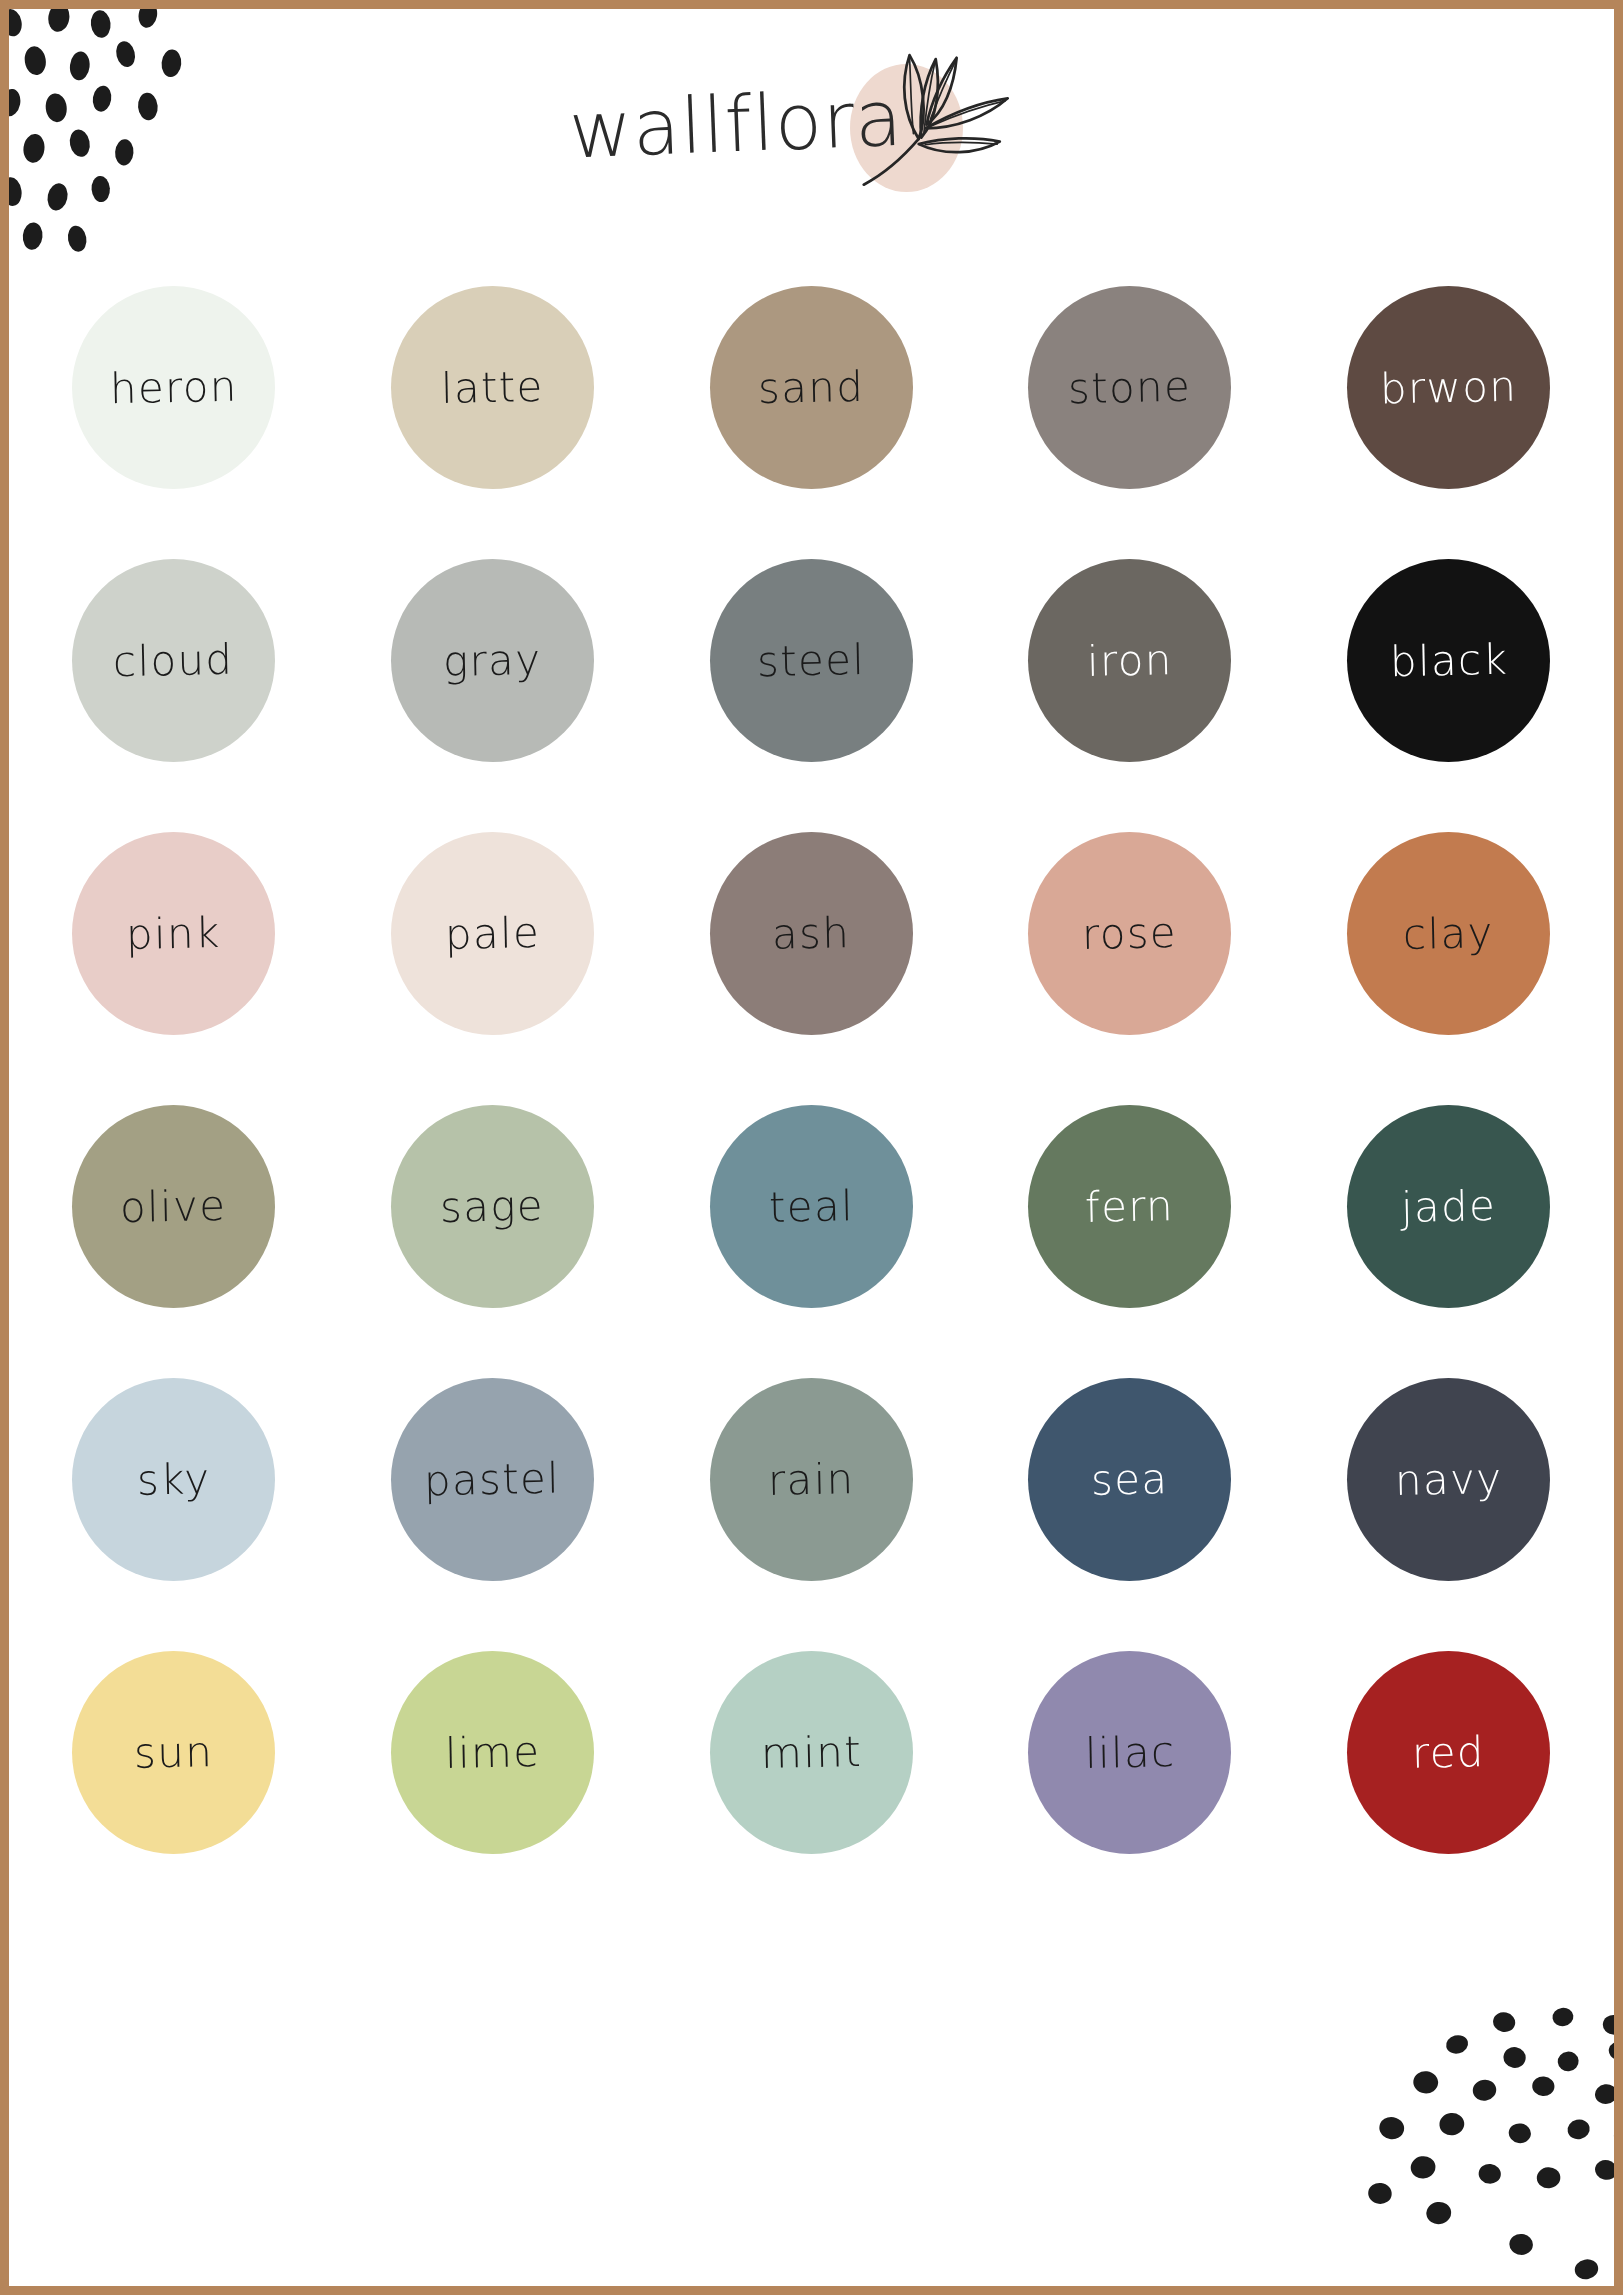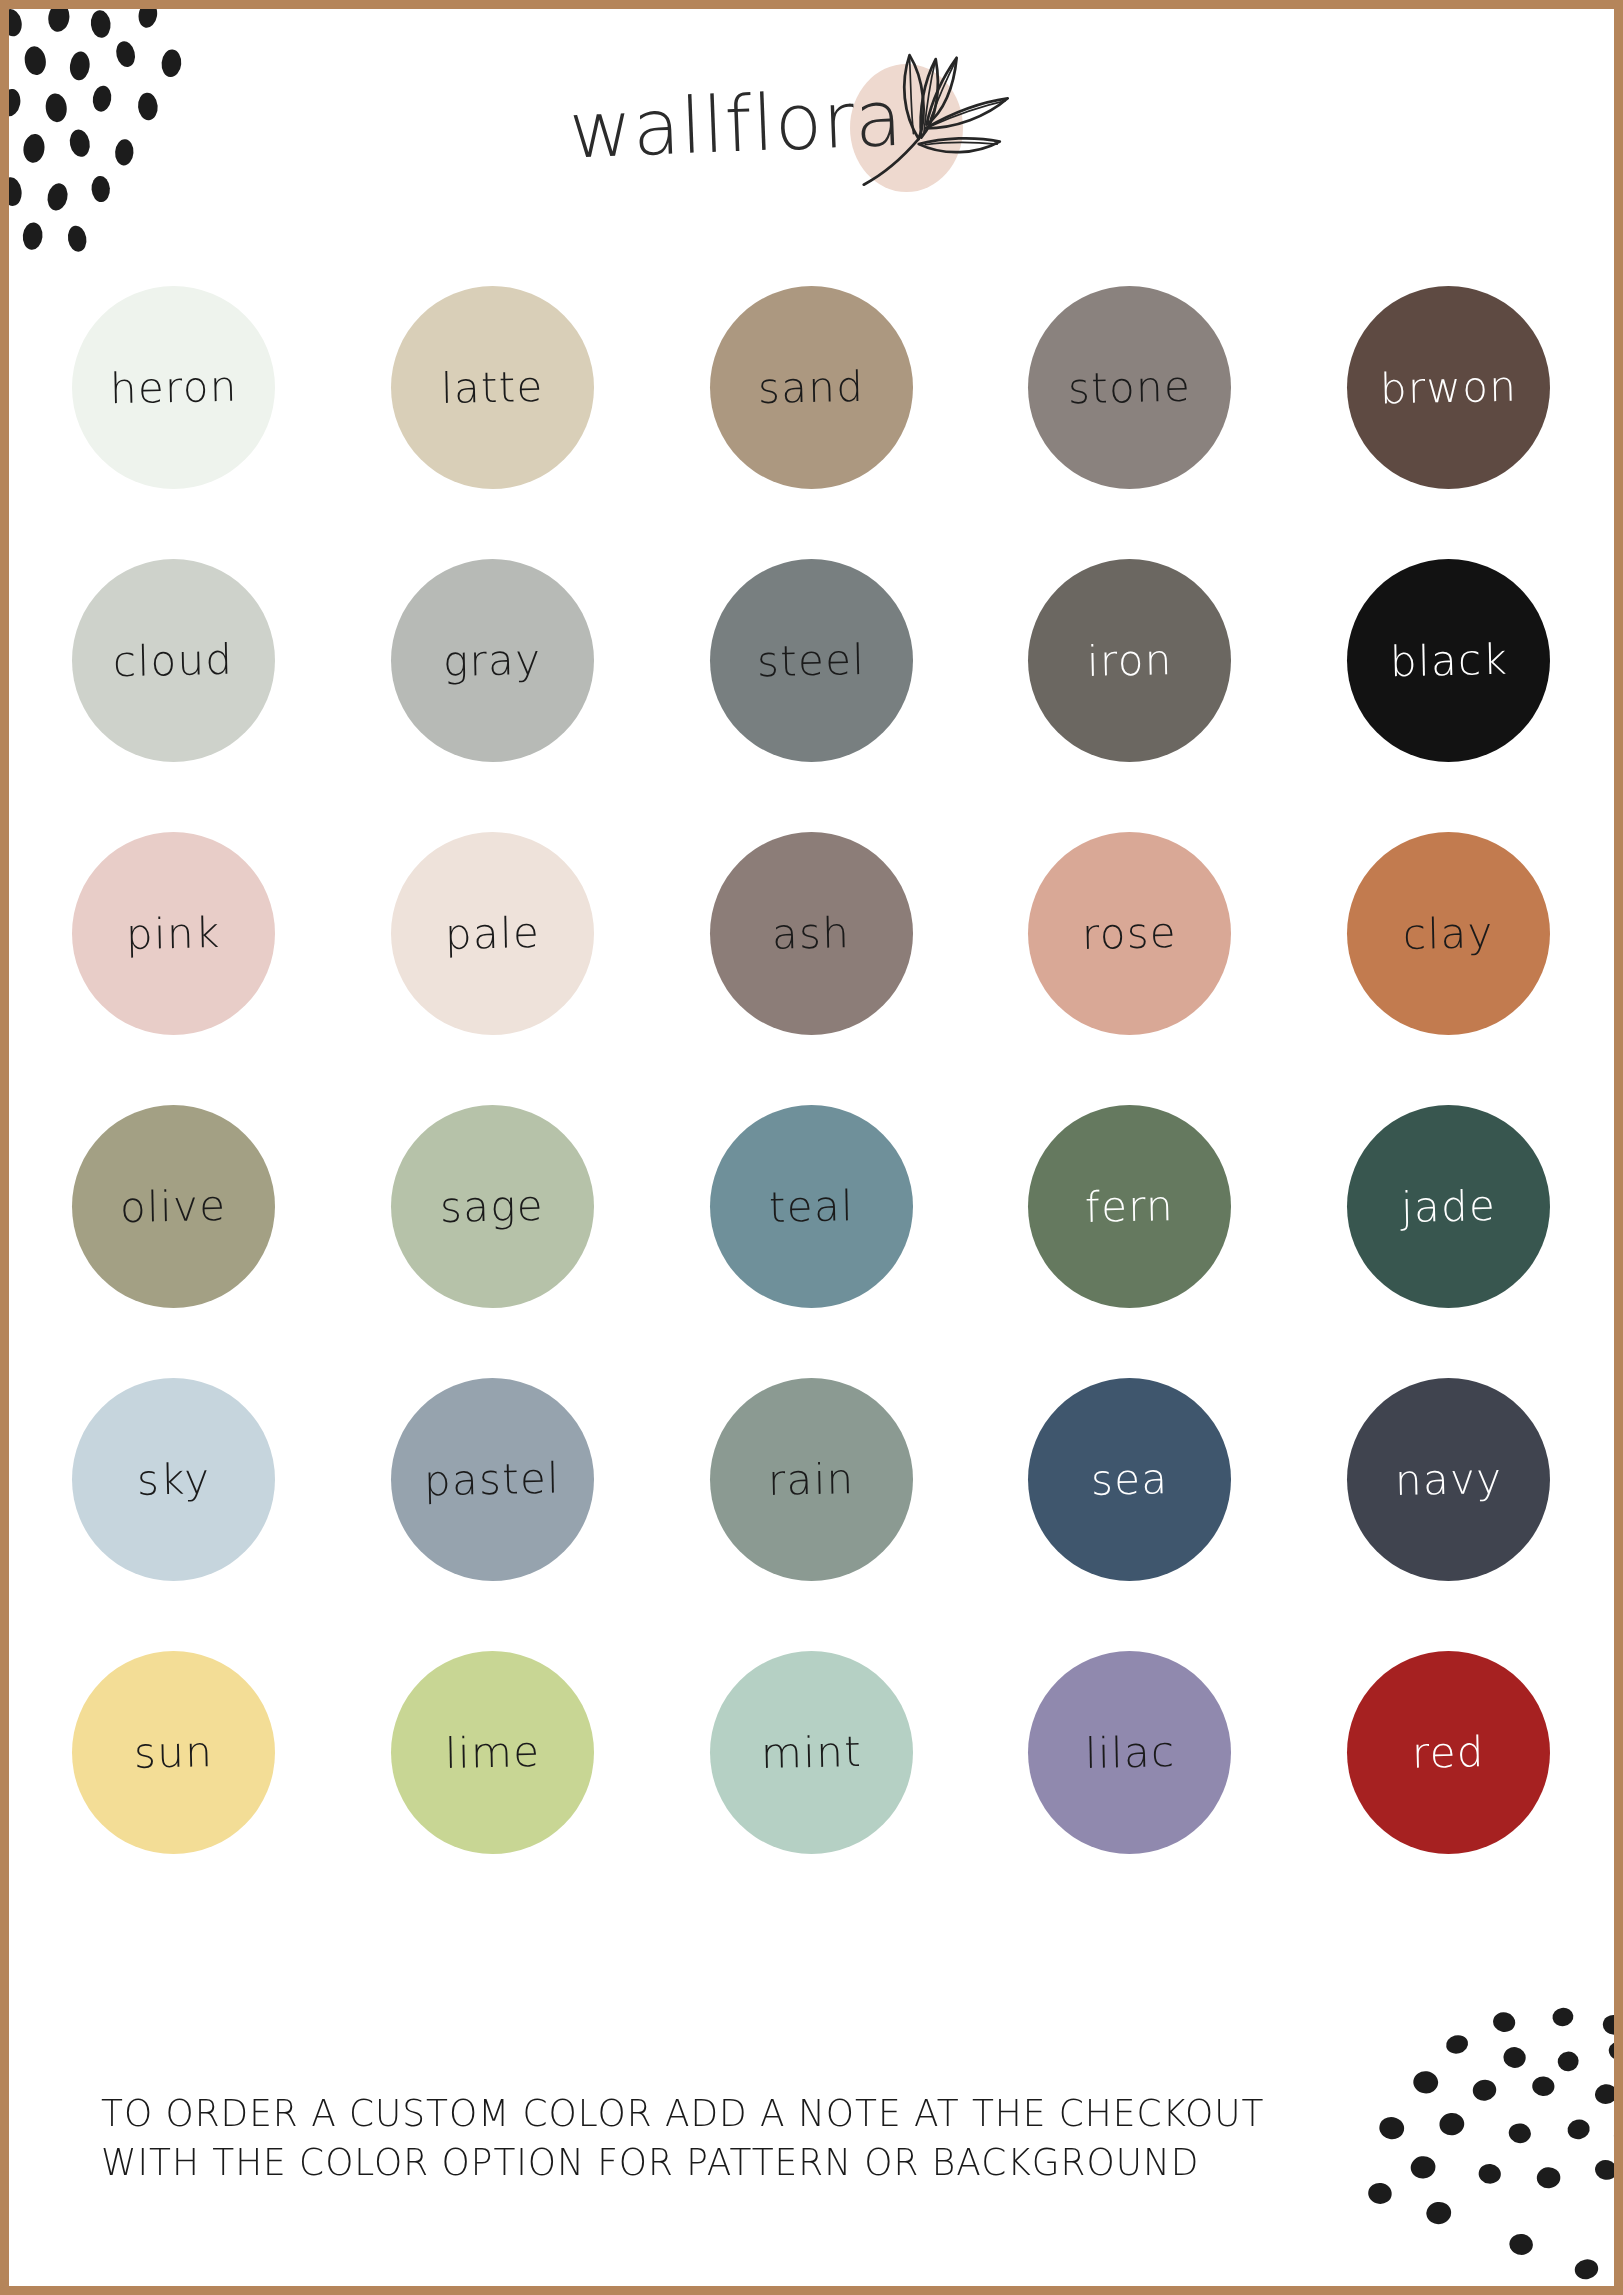--- a/index.html
+++ b/index.html
@@ -334,19 +334,15 @@
         </div>
         <div class="swatch" style="background: rgb(144, 137, 174);">
           <span class="swatch-label" style="color: rgb(26, 26, 26);">lilac</span>
         </div>
         <div class="swatch" style="background: rgb(166, 33, 33);">
           <span class="swatch-label" style="color: rgb(255, 255, 255);">red</span>
         </div>
       </div>
     </div>
 
-  <div class="footer">
-    <div class="footer-line">TO ORDER A CUSTOM COLOR ADD A NOTE AT THE CHECKOUT</div>
-    <div class="footer-line">WITH THE COLOR OPTION FOR PATTERN OR BACKGROUND</div>
-  </div>
 
 </div>
 
 
 </body></html>

